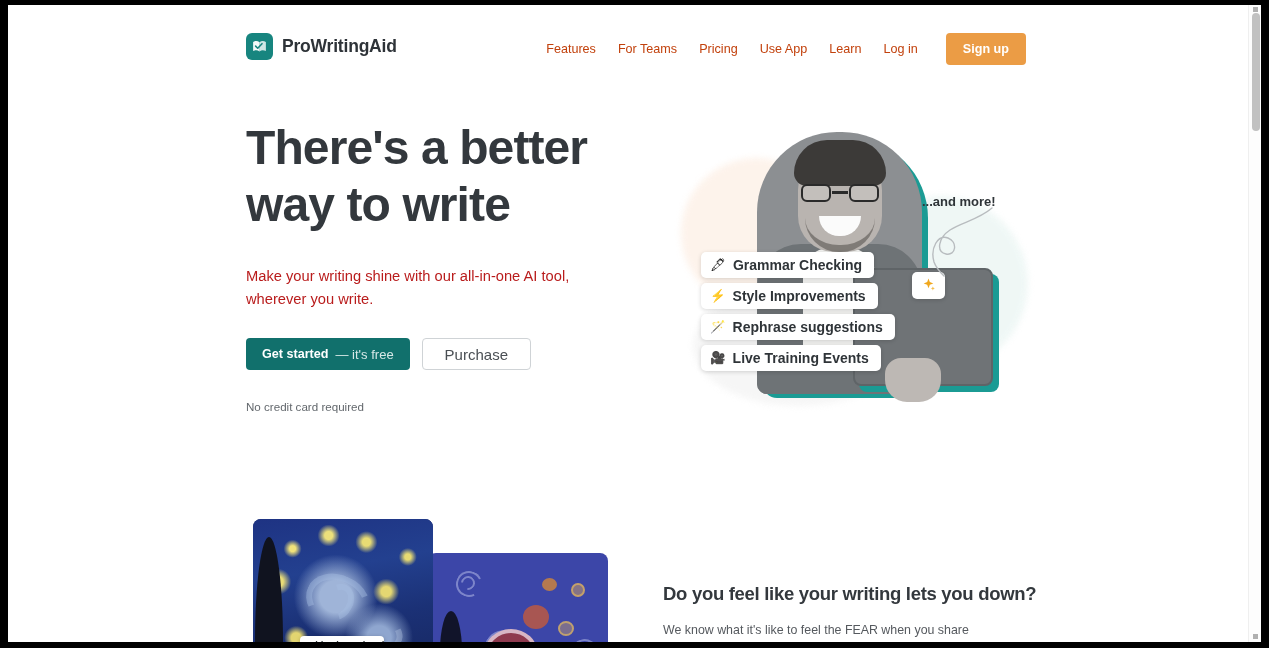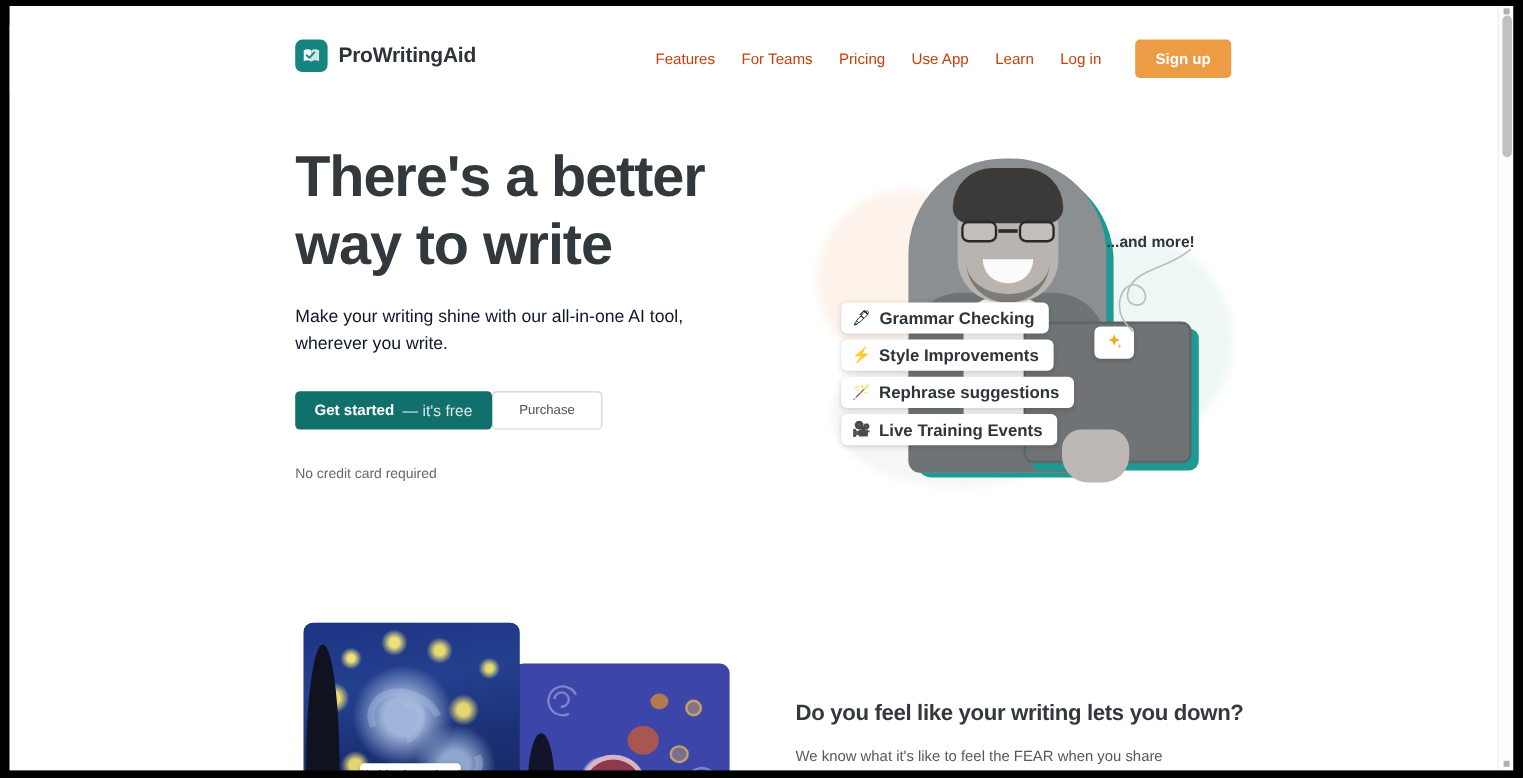--- a/index.html
+++ b/index.html
@@ -143,31 +143,31 @@
     width: 380px;
   }
   #hero-title {
     font-size: 48px;
     line-height: 57px;
     font-weight: bold;
     color: #33383d;
     letter-spacing: -0.9px;
   }
   #hero-sub {
-    margin-top: 20px;
+    margin-top: 32px;
     font-size: 14.7px;
     line-height: 23px;
-    color: #0f172a;
+    color: #b91c1c;
     width: 330px;
   }
   #hero-actions {
     margin-top: 27px;
     display: flex;
     align-items: center;
-    gap: 0;
+    gap: 12px;
   }
   #get-started-btn {
     background: #11706c;
     border: none;
     border-radius: 4px;
     padding: 0 16px;
     height: 32px;
     display: flex;
     align-items: center;
     gap: 7px;
@@ -185,21 +185,21 @@
     font-size: 13px;
     white-space: nowrap;
   }
   #purchase-btn {
     background: #ffffff;
     border: 1px solid #cfd3d6;
     border-radius: 4px;
     height: 32px;
     padding: 0 22px;
     color: #4a4f54;
-    font-size: 11px;
+    font-size: 15px;
     cursor: pointer;
     font-family: "Liberation Sans", sans-serif;
   }
   #no-card {
     margin-top: 30px;
     font-size: 11.6px;
     color: #63686d;
   }
 
   

